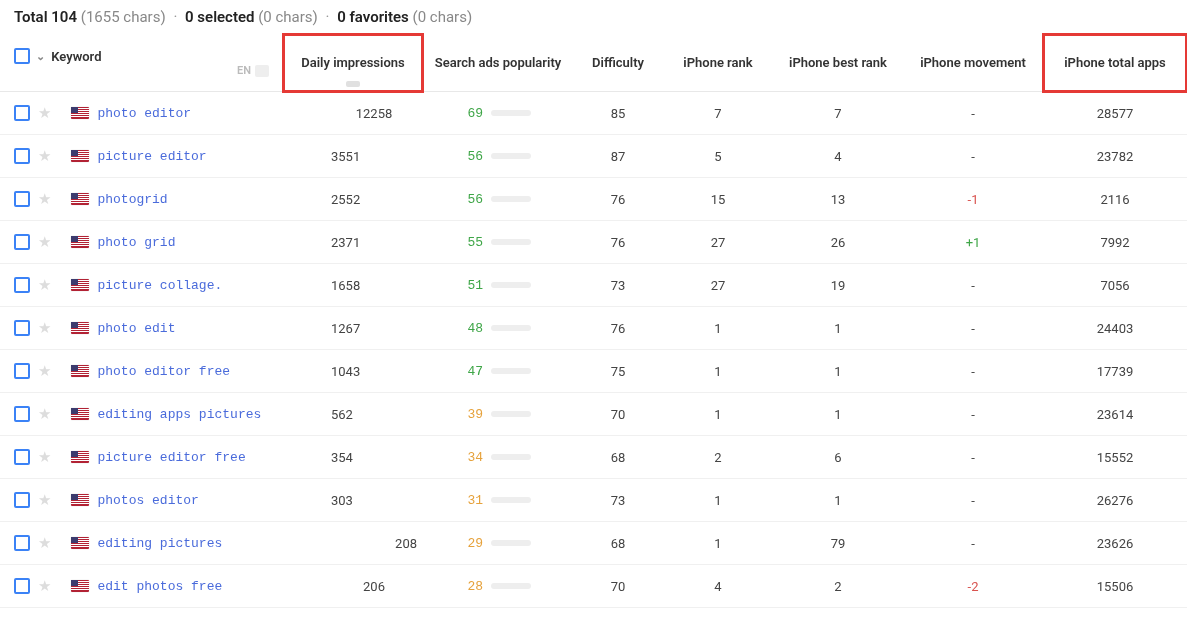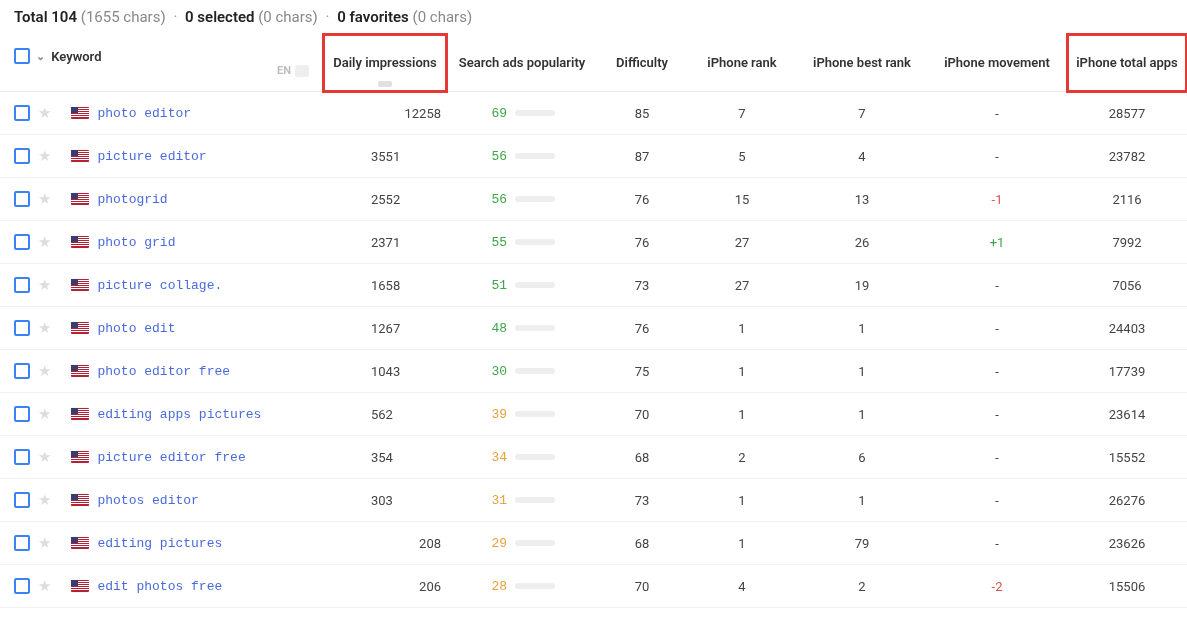--- a/index.html
+++ b/index.html
@@ -29,27 +29,27 @@
 .bar { width:40px; height:6px; background:#eee; border-radius:3px; overflow:hidden; }
 .bar-fill { height:100%; border-radius:3px; }
 .bar-fill.green { background:#3fa648; }
 .bar-fill.orange { background:#f0ad4e; }
 .mv-pos { color:#3fa648; }
 .mv-neg { color:#d9534f; }
 .hl { outline:3px solid #e53935; outline-offset:-2px; }
 .hdr-chk { display:flex; align-items:center; gap:6px; }
 .chev { color:#888; font-size:11px; }
 .col-chk { width:44px; }
-.col-di { width:124px; position:relative; text-align:left; padding-left:10px; }
+.col-di { width:140px; position:relative; text-align:left; padding-left:10px; }
 .col-sap { width:150px; }
 .col-diff { width:90px; }
 .col-rank { width:110px; }
 .col-best { width:130px; }
 .col-mv { width:140px; }
-.col-total { width:120px; }
+.col-total { width:144px; }
 .sort-dot { position:absolute; bottom:4px; left:50%; transform:translateX(-50%); width:14px; height:6px; background:#e0e0e0; border-radius:2px; }
 </style>
 </head>
 <body>
 
 <div class="summary">
   <b>Total</b>
   <b>104</b>
   <span class="muted">(1655 chars)</span>
   <span class="dot">·</span>
@@ -93,21 +93,21 @@
             <span class="chk"></span>
             <span class="star">★</span>
           </span>
         </td>
         <td class="kw-cell">
           <span class="kw-wrap">
             <span class="flag"></span>
             <span class="kw-link">photo editor</span>
           </span>
         </td>
-        <td style="text-align:right;padding-left:48px">12258</td>
+        <td style="text-align:center;padding-left:48px">12258</td>
         <td>
           <span class="pop-cell">
             <span class="pop-num green">69</span>
             <span class="bar"><span class="bar-fill green" style="width:69%"></span></span>
           </span>
         </td>
         <td>85</td>
         <td>7</td>
         <td>7</td>
         <td class="">-</td>
@@ -252,21 +252,21 @@
         </td>
         <td class="kw-cell">
           <span class="kw-wrap">
             <span class="flag"></span>
             <span class="kw-link">photo editor free</span>
           </span>
         </td>
         <td style="text-align:left;padding-left:48px">1043</td>
         <td>
           <span class="pop-cell">
-            <span class="pop-num green">30</span>
+            <span class="pop-num green">47</span>
             <span class="bar"><span class="bar-fill green" style="width:47%"></span></span>
           </span>
         </td>
         <td>75</td>
         <td>1</td>
         <td>1</td>
         <td class="">-</td>
         <td>17739</td>
       </tr>
       <tr>
@@ -379,21 +379,21 @@
             <span class="chk"></span>
             <span class="star">★</span>
           </span>
         </td>
         <td class="kw-cell">
           <span class="kw-wrap">
             <span class="flag"></span>
             <span class="kw-link">edit photos free</span>
           </span>
         </td>
-        <td style="text-align:right;padding-left:48px">206</td>
+        <td style="text-align:center;padding-left:48px">206</td>
         <td>
           <span class="pop-cell">
             <span class="pop-num orange">28</span>
             <span class="bar"><span class="bar-fill orange" style="width:28%"></span></span>
           </span>
         </td>
         <td>70</td>
         <td>4</td>
         <td>2</td>
         <td class="mv-neg">-2</td>

